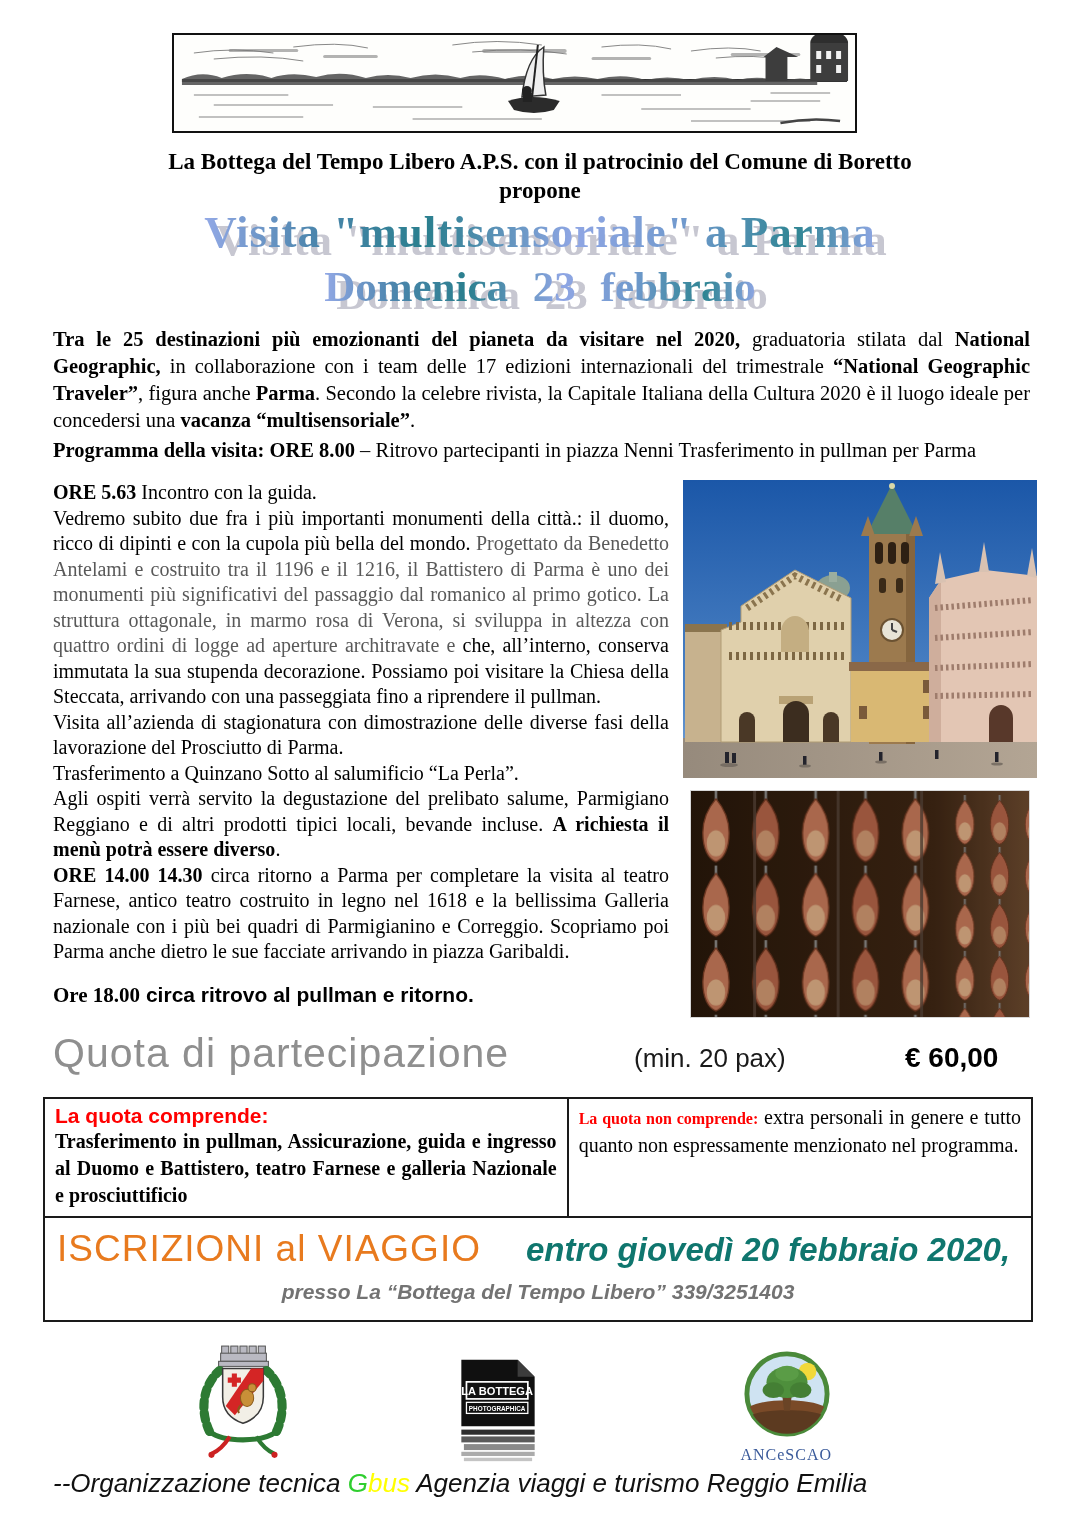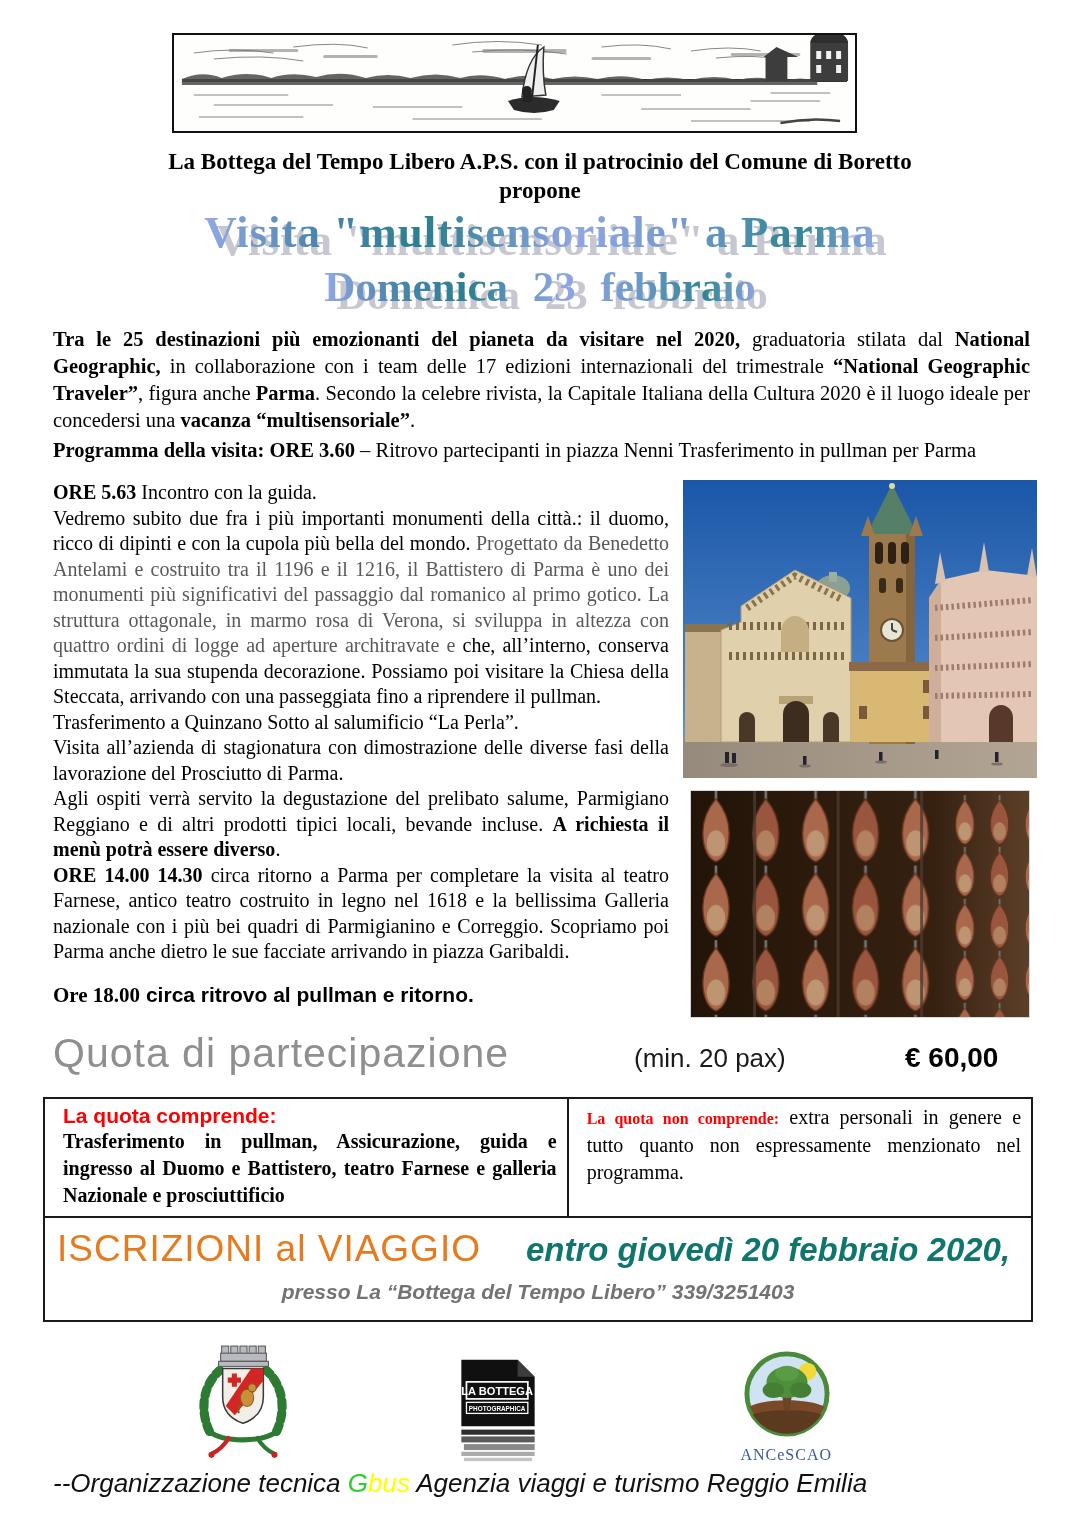--- a/index.html
+++ b/index.html
@@ -106,21 +106,21 @@
   .quota-price {
     font-family: "Liberation Sans", sans-serif;
     font-size: 28px; font-weight: bold; color: #000;
   }
 
   
   .info-table {
     width: 990px; margin: 20px 0 0 43px;
     border-collapse: collapse;
   }
-  .info-table td { border: 2px solid #1a1a1a; vertical-align: top; padding: 5px 10px 7px 18px; }
+  .info-table td { border: 2px solid #1a1a1a; vertical-align: top; padding: 5px 10px 7px 10px; }
   .cell-inc { width: 53%; }
   .inc-label {
     font-family: "Liberation Sans", sans-serif;
     font-weight: bold; font-size: 21px; color: #ff0000;
   }
   .inc-text { font-weight: bold; font-size: 20px; line-height: 27px; text-align: justify; }
   .exc-label { font-weight: bold; font-size: 16px; color: #ff0000; }
   .exc-text { font-size: 20px; }
   .cell-exc { font-size: 20px; line-height: 27px; text-align: justify; }
 
@@ -232,21 +232,21 @@
     <span class="wa-sh">Visita "multisensoriale" a Parma</span>
     <span class="wa-fg">Visita "multisensoriale" a Parma</span>
   </div>
   <div class="wa wa2">
     <span class="wa-sh">Domenica 23 febbraio</span>
     <span class="wa-fg">Domenica 23 febbraio</span>
   </div>
 
   <p class="intro"><b>Tra le 25 destinazioni più emozionanti del pianeta da visitare nel 2020, </b><span>graduatoria stilata dal </span><b>National Geographic,</b><span> in collaborazione con i team delle 17 edizioni internazionali del trimestrale </span><b>“National Geographic Traveler”</b><span>, figura anche </span><b>Parma</b><span>. Secondo la celebre rivista, la Capitale Italiana della Cultura 2020 è il luogo ideale per concedersi una </span><b>vacanza “multisensoriale”</b><span>.</span></p>
 
-  <p class="intro programma"><b>Programma della visita: ORE 3.60 </b><span>– Ritrovo partecipanti in piazza Nenni Trasferimento in pullman per Parma</span></p>
+  <p class="intro programma"><b>Programma della visita: ORE 8.00 </b><span>– Ritrovo partecipanti in piazza Nenni Trasferimento in pullman per Parma</span></p>
 
   <div class="main">
     <div class="photos-col">
       <div class="photo-frame1">
         <svg viewBox="0 0 354 298" preserveAspectRatio="none">
           <defs>
             <linearGradient id="skyg" x1="0" y1="0" x2="0" y2="1">
               <stop offset="0" stop-color="#1b57a8"></stop>
                 <stop offset="0.75" stop-color="#4f85c6"></stop>
                 <stop offset="1" stop-color="#7fa8d8"></stop>
@@ -358,22 +358,22 @@
               <line x1="148" y1="0" x2="148" y2="228"></line>
               <line x1="232" y1="0" x2="232" y2="228"></line>
           </g>
           <rect width="340" height="228" fill="#1c0f06" opacity="0.18"></rect>
         </svg>
       </div>
     </div>
 
     <p><b>ORE 5.63</b><span>  Incontro con la guida.</span></p>
     <p><span>Vedremo subito due fra i più importanti monumenti della città.: il duomo, ricco di dipinti e con la cupola più bella del mondo. </span><span class="gray">Progettato da Benedetto Antelami e costruito tra il 1196 e il 1216, il Battistero di Parma è uno dei monumenti più significativi del passaggio dal romanico al primo gotico. La struttura ottagonale, in marmo rosa di Verona, si sviluppa in altezza con quattro ordini di logge ad aperture architravate e </span><span>che, all’interno, conserva immutata la sua stupenda decorazione. Possiamo poi visitare la Chiesa della Steccata, arrivando con una passeggiata fino a riprendere il pullman.</span></p>
+    <p><span>Visita all’azienda di stagionatura con dimostrazione delle diverse fasi della lavorazione del Prosciutto di Parma.</span></p>
     <p><span>Trasferimento a Quinzano Sotto  al salumificio “La Perla”.</span></p>
-    <p><span>Visita all’azienda di stagionatura con dimostrazione delle diverse fasi della lavorazione del Prosciutto di Parma.</span></p>
     <p><span>Agli ospiti verrà servito la degustazione del prelibato salume, Parmigiano Reggiano e di altri prodotti tipici locali, bevande incluse. </span><b>A richiesta il menù potrà essere diverso</b><span>.</span></p>
     <p><b>ORE 14.00 14.30</b><span> circa ritorno a Parma per completare la visita al teatro Farnese, antico teatro costruito in legno nel 1618 e la bellissima Galleria nazionale con i più bei quadri di Parmigianino e Correggio. Scopriamo poi Parma anche dietro le sue facciate arrivando in piazza Garibaldi.</span></p>
     <p class="ore18"><span>Ore 18.00</span><span class="sans"> circa ritrovo al pullman e ritorno.</span></p>
   </div>
 
   <div class="quota-row">
     <span class="quota-h">Quota di partecipazione</span>
     <span class="quota-pax">(min. 20 pax)</span>
     <span class="quota-price">€ 60,00</span>
   </div>

